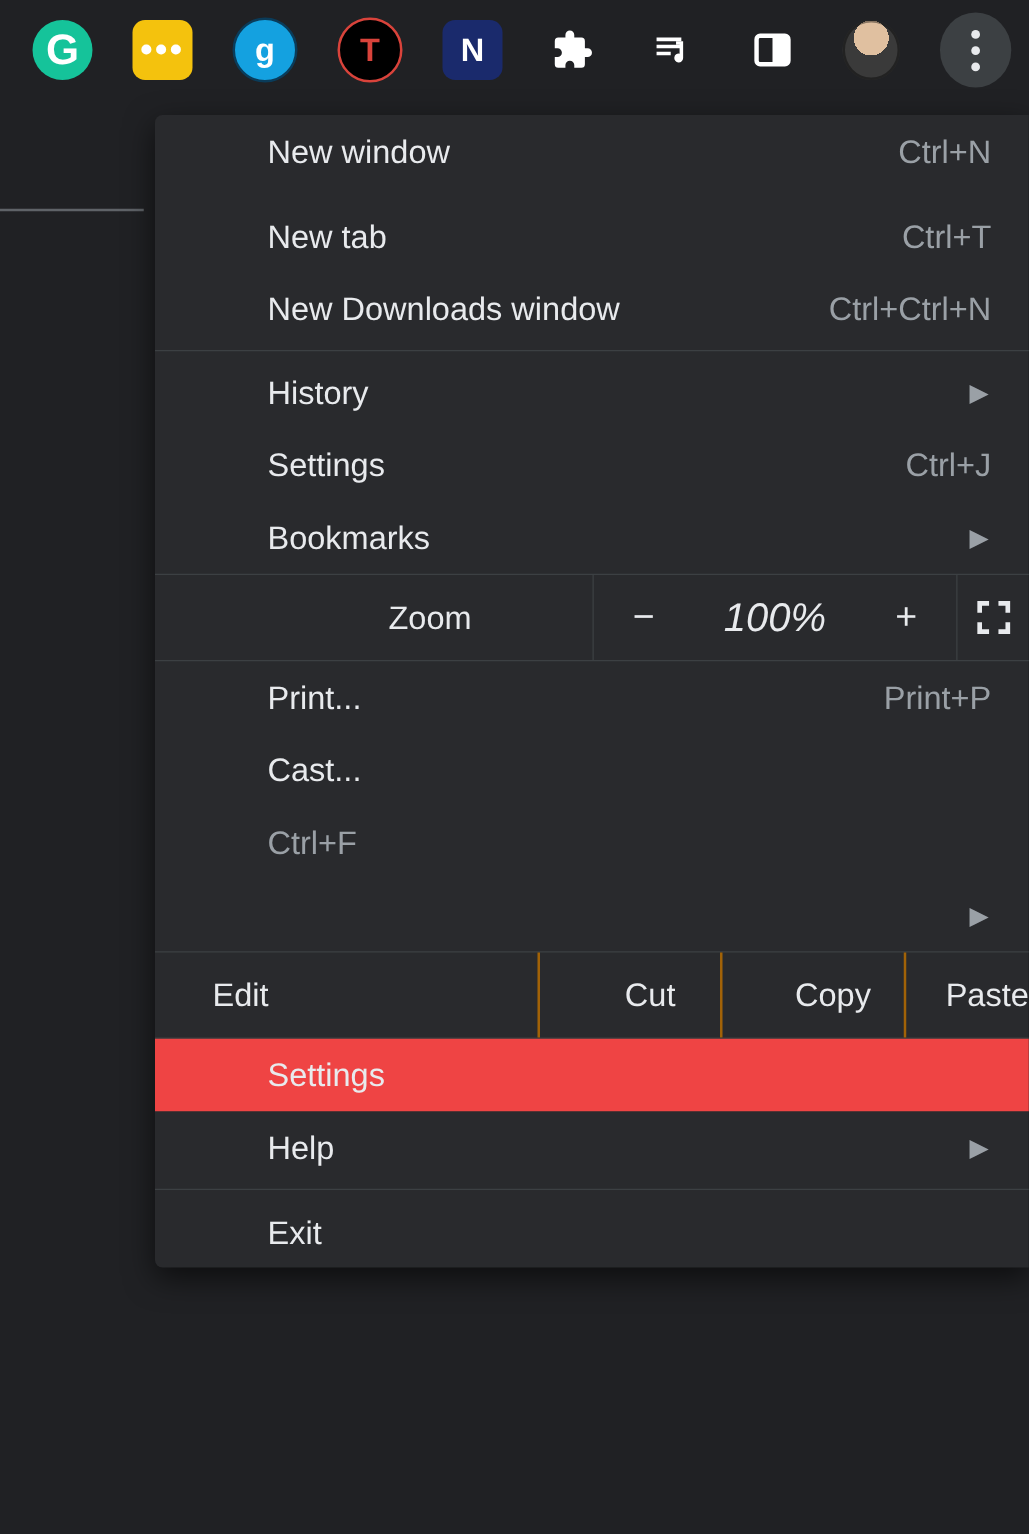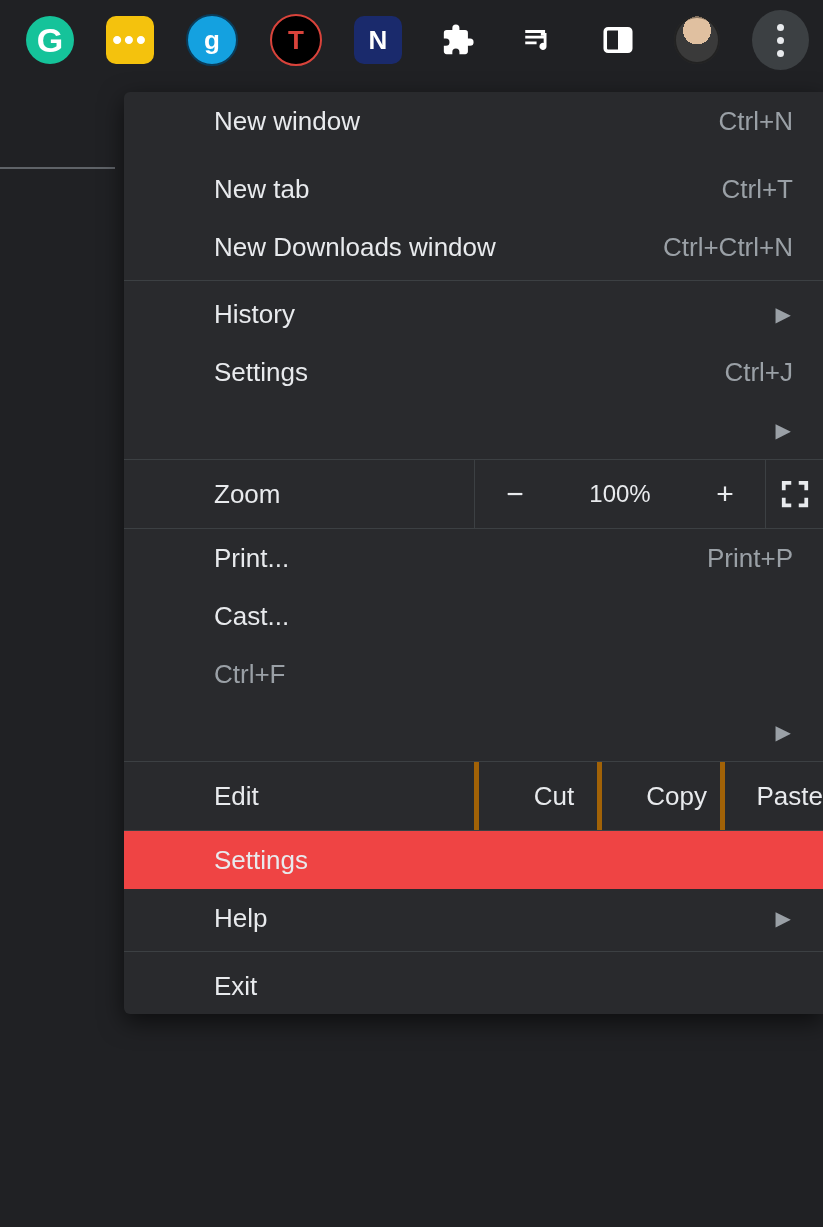--- a/index.html
+++ b/index.html
@@ -95,40 +95,40 @@
   .menu-row .chev{color:#9aa0a6;font-size:20px;position:absolute;right:32px;}
   .menu-sep{height:1px;background:#3c4043;margin:4px 0;}
   .menu-row.hover{background:#ef4444;}
 
   
   .zoom-row{
     display:flex;align-items:center;
     border-top:1px solid #3c4043;border-bottom:1px solid #3c4043;
     height:68px;
   }
-  .zoom-row .zlabel{padding-left:90px;flex:0 0 260px;}
+  .zoom-row .zlabel{padding-left:90px;flex:0 0 260px;text-align:center;}
   .zoom-seg{
     border-left:1px solid #3c4043;height:100%;
     display:flex;align-items:center;justify-content:center;
     font-size:30px;
   }
   .zoom-minus{width:80px;}
-  .zoom-val{width:130px;font-size:24px;}
+  .zoom-val{width:130px;font-size:32px;font-style:italic;}
   .zoom-plus{width:80px;}
   .zoom-full{flex:1;}
   .zoom-full svg{width:30px;height:30px;stroke:#e8eaed;stroke-width:3;fill:none;}
 
   
   .edit-row{
     display:flex;align-items:center;
     border-top:1px solid #3c4043;border-bottom:1px solid #3c4043;
     height:68px;
   }
-  .edit-row .elabel{padding-left:90px;flex:0 0 260px;}
-  .edit-seg{border-left:5px solid #a16207;height:100%;display:flex;align-items:center;justify-content:center;font-size:26px;padding-left:32px;}
+  .edit-row .elabel{padding-left:46px;flex:0 0 260px;}
+  .edit-seg{border-left:2px solid #a16207;height:100%;display:flex;align-items:center;justify-content:center;font-size:26px;padding-left:32px;}
   .edit-cut{width:145px;}
   .edit-copy{width:145px;}
   .edit-paste{flex:1;}
 </style>
 </head>
 <body>
 
 <div class="toolbar">
   <div class="ext-icon ext-grammarly">G</div>
   <div class="ext-icon ext-yellow">
@@ -183,20 +183,21 @@
 
   <div class="menu-row">
     <span class="label">History</span>
     <span class="chev">▶</span>
   </div>
   <div class="menu-row">
     <span class="label">Settings</span>
     <span class="shortcut">Ctrl+J</span>
   </div>
   <div class="menu-row">
+    <span class="label">Bookmarks</span>
     <span class="chev">▶</span>
   </div>
 
   <div class="zoom-row">
     <span class="zlabel">Zoom</span>
     <div class="zoom-seg zoom-minus">−</div>
     <div class="zoom-seg zoom-val" style="border-left:none">100%</div>
     <div class="zoom-seg zoom-plus" style="border-left:none">+</div>
     <div class="zoom-seg zoom-full">
       <svg viewBox="0 0 24 24">

